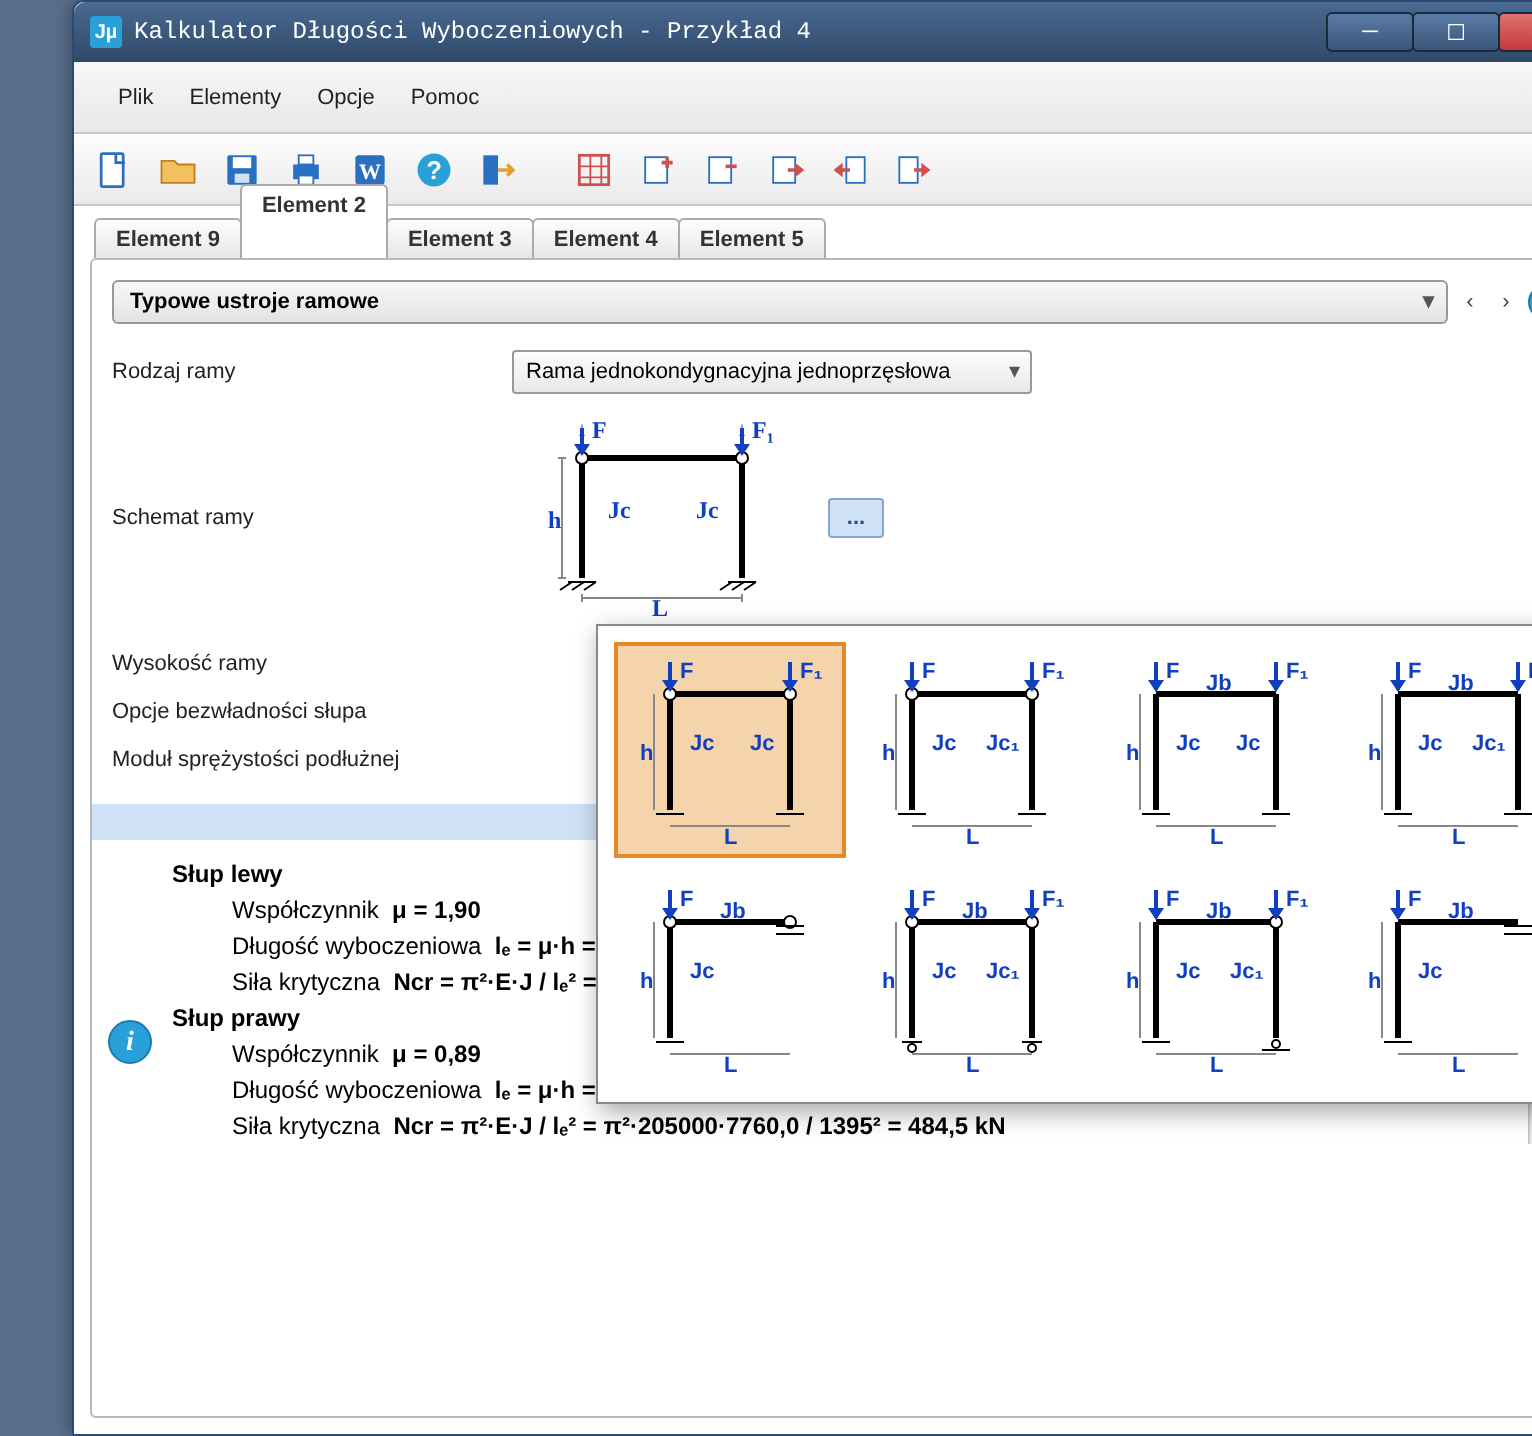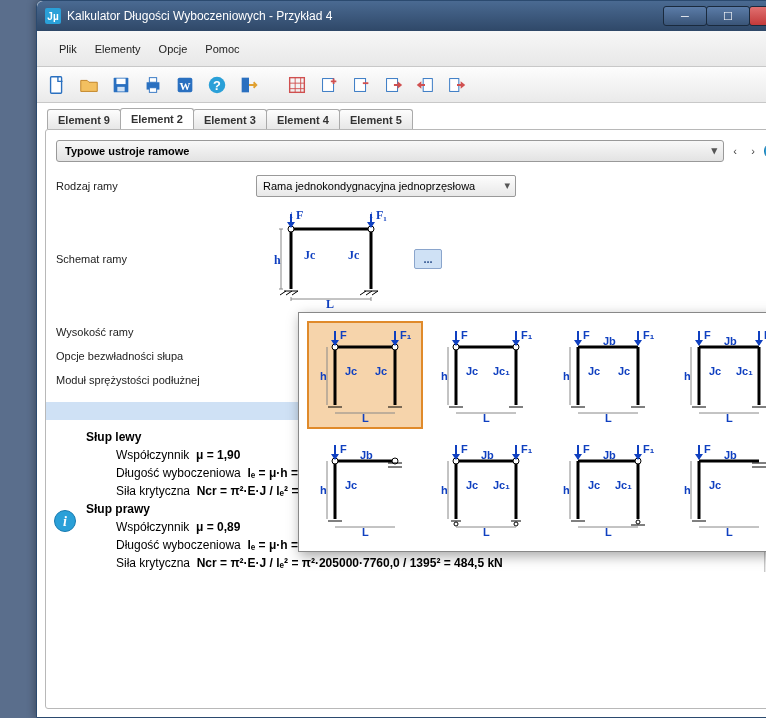--- a/index.html
+++ b/index.html
@@ -30,21 +30,21 @@
     color: #fff;
     display: flex;
     align-items: center;
     padding: 0 4px 0 8px;
     font-size: 12px;
   }
   .title-icon {
     width:16px; height:16px; background:#2aa0d8; border-radius:2px; margin-right:6px;
     display:flex;align-items:center;justify-content:center;color:#fff;font-size:10px;font-weight:bold;
   }
-  .title-text { flex:1; }
+  .title-text { flex:1;font-family:Liberation Mono, monospace; }
   .win-btns { display:flex; gap:0; }
   .win-btn {
     width:44px; height:20px; border:1px solid #1a2a3d; border-radius:3px;
     margin-left:-1px; display:flex;align-items:center;justify-content:center;
     background:linear-gradient(to bottom,#5b7ca8,#3a5578);
     color:#fff; font-size:11px;
   }
   .win-btn.close { background:linear-gradient(to bottom,#e07070,#c33a3a); width:48px; font-size:13px;}
   .menubar {
     height:36px; background:linear-gradient(to bottom,#f7f7f7,#e8e8e8);
@@ -69,21 +69,21 @@
     background:#fff;
   }
   .tab {
     padding:4px 10px 3px 10px; border:1px solid #aaa; border-bottom:none;
     background:linear-gradient(to bottom,#fdfdfd,#e7e7e7);
     border-radius:3px 3px 0 0; margin-right:-1px; font-weight:bold;
     color:#333; font-size:11px;
   }
   .tab.active {
     background:#fff; border-bottom:1px solid #fff; position:relative; top:1px;
-    padding-bottom:4px;
+    padding-bottom:20px;
   }
   .content-outer {
     flex:1; margin:0 8px 8px 8px; border:1px solid #b8b8b8; border-radius:3px;
     padding:10px 10px 6px 10px; position:relative; background:#fff; overflow:hidden;
   }
   .frame-type-row {
     display:flex; align-items:center; gap:4px; margin-bottom:12px;
   }
   .frame-type-select {
     flex:1; height:22px; background:linear-gradient(to bottom,#f8f8f8,#e3e3e3);

